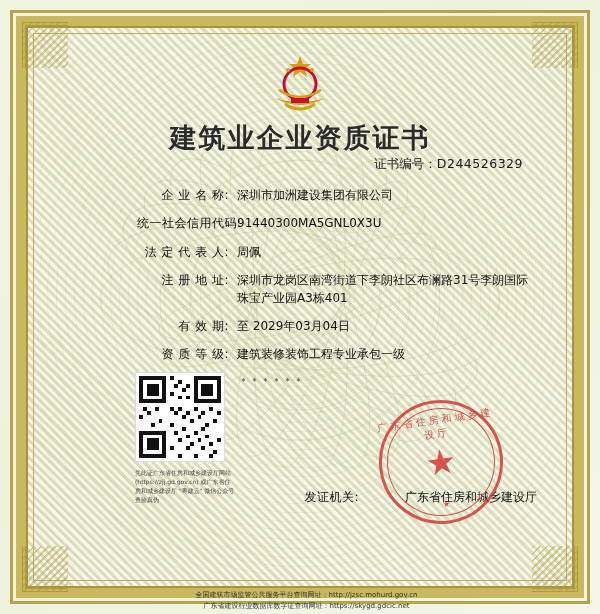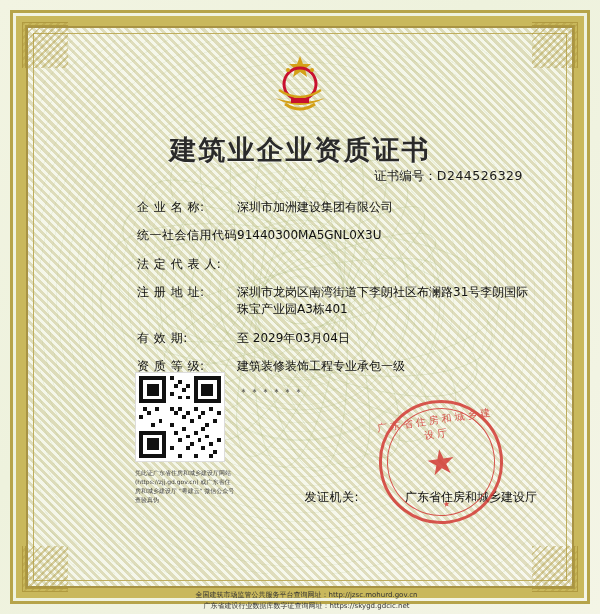--- a/index.html
+++ b/index.html
@@ -105,21 +105,20 @@
     position: relative;
   }
 
   .title {
     text-align: center;
     font-family: "DejaVu Sans", "Liberation Sans", sans-serif;
     font-size: 27px;
     font-weight: bold;
     letter-spacing: 2px;
     color: #2a2a2a;
-    margin-top: 12px;
     text-shadow: 0 1px 0 rgba(255,255,255,0.6);
   }
 
   .cert-number {
     text-align: right;
     padding-right: 32px;
     font-size: 12.5px;
     color: #1a1a1a;
     font-family: "DejaVu Sans", "Liberation Sans", sans-serif;
   }
@@ -138,20 +137,21 @@
     margin-bottom: 11px;
     font-size: 12px;
     color: #111;
     font-family: "DejaVu Sans", "Liberation Sans", sans-serif;
   }
   .field-label {
     width: 92px;
     flex: none;
     letter-spacing: 0.5px;
     white-space: nowrap;
+    text-align: right;
   }
   .field-sep {
     width: 8px;
     flex: none;
   }
   .field-value {
     flex: 1;
     line-height: 1.45;
     word-break: break-all;
   }
@@ -343,20 +343,21 @@
 
       <div class="field-row">
         <span class="field-label">统一社会信用代码:</span>
         <span class="field-sep"></span>
         <span class="field-value">91440300MA5GNL0X3U</span>
       </div>
 
       <div class="field-row">
         <span class="field-label">法 定 代 表 人:</span>
         <span class="field-sep"></span>
+        <span class="field-value">周佩</span>
       </div>
 
       <div class="field-row">
         <span class="field-label">注 册 地 址:</span>
         <span class="field-sep"></span>
         <span class="field-value">深圳市龙岗区南湾街道下李朗社区布澜路31号李朗国际珠宝产业园A3栋401</span>
       </div>
 
       <div class="field-row">
         <span class="field-label">有 效 期:</span>

